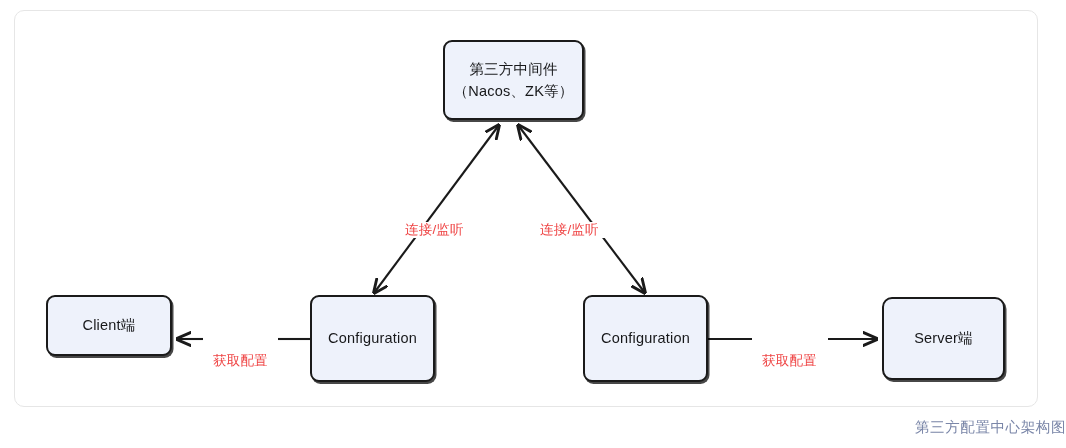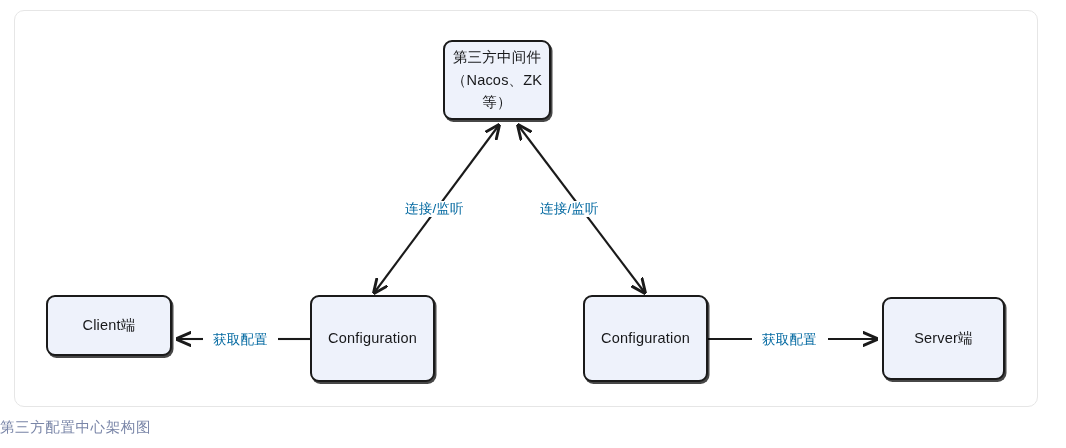--- a/index.html
+++ b/index.html
@@ -59,62 +59,63 @@
     font-size: 14.5px;
     line-height: 1.55;
     letter-spacing: 0.2px;
     box-shadow: 1.5px 2px 0 rgba(0,0,0,0.72);
     text-align: center;
   }
   .node .line2 { display: block; }
 
   #node-middleware {
     left: 443px;  top: 40px;
-    width: 108px; height: 80px;
+    width: 141px; height: 80px;
   }
   #node-client {
     left: 46px;   top: 295px;
     width: 126px; height: 61px;
   }
   #node-config-left {
     left: 310px;  top: 295px;
     width: 125px; height: 87px;
   }
   #node-config-right {
     left: 583px;  top: 295px;
     width: 125px; height: 87px;
   }
   #node-server {
     left: 882px;  top: 297px;
-    width: 123px; height: 83px;
+    width: 123px; height: 83px; border-radius: 10px;
   }
 
   
   .edge-label {
     position: absolute;
     font-size: 13.5px;
-    color: #0369a1;
+    color: #ef4444;
     background: #ffffff;
     padding: 0 6px;
     white-space: nowrap;
     letter-spacing: 0.2px;
     line-height: 1.2;
+    margin-top: 21px;
   }
   #label-connect-left  { left: 399px; top: 201px; }
   #label-connect-right { left: 534px; top: 201px; }
   #label-fetch-left    { left: 207px; top: 332px; }
   #label-fetch-right   { left: 756px; top: 332px; }
 
   
   .caption {
     position: absolute;
     left: 0;
     top: 418px;
     width: 1066px;
-    text-align: left;
+    text-align: right;
     font-size: 14.5px;
     color: #7a86a8;
     letter-spacing: 0.6px;
   }
 </style>
 </head>
 <body>
 
 <div id="stage">
 

